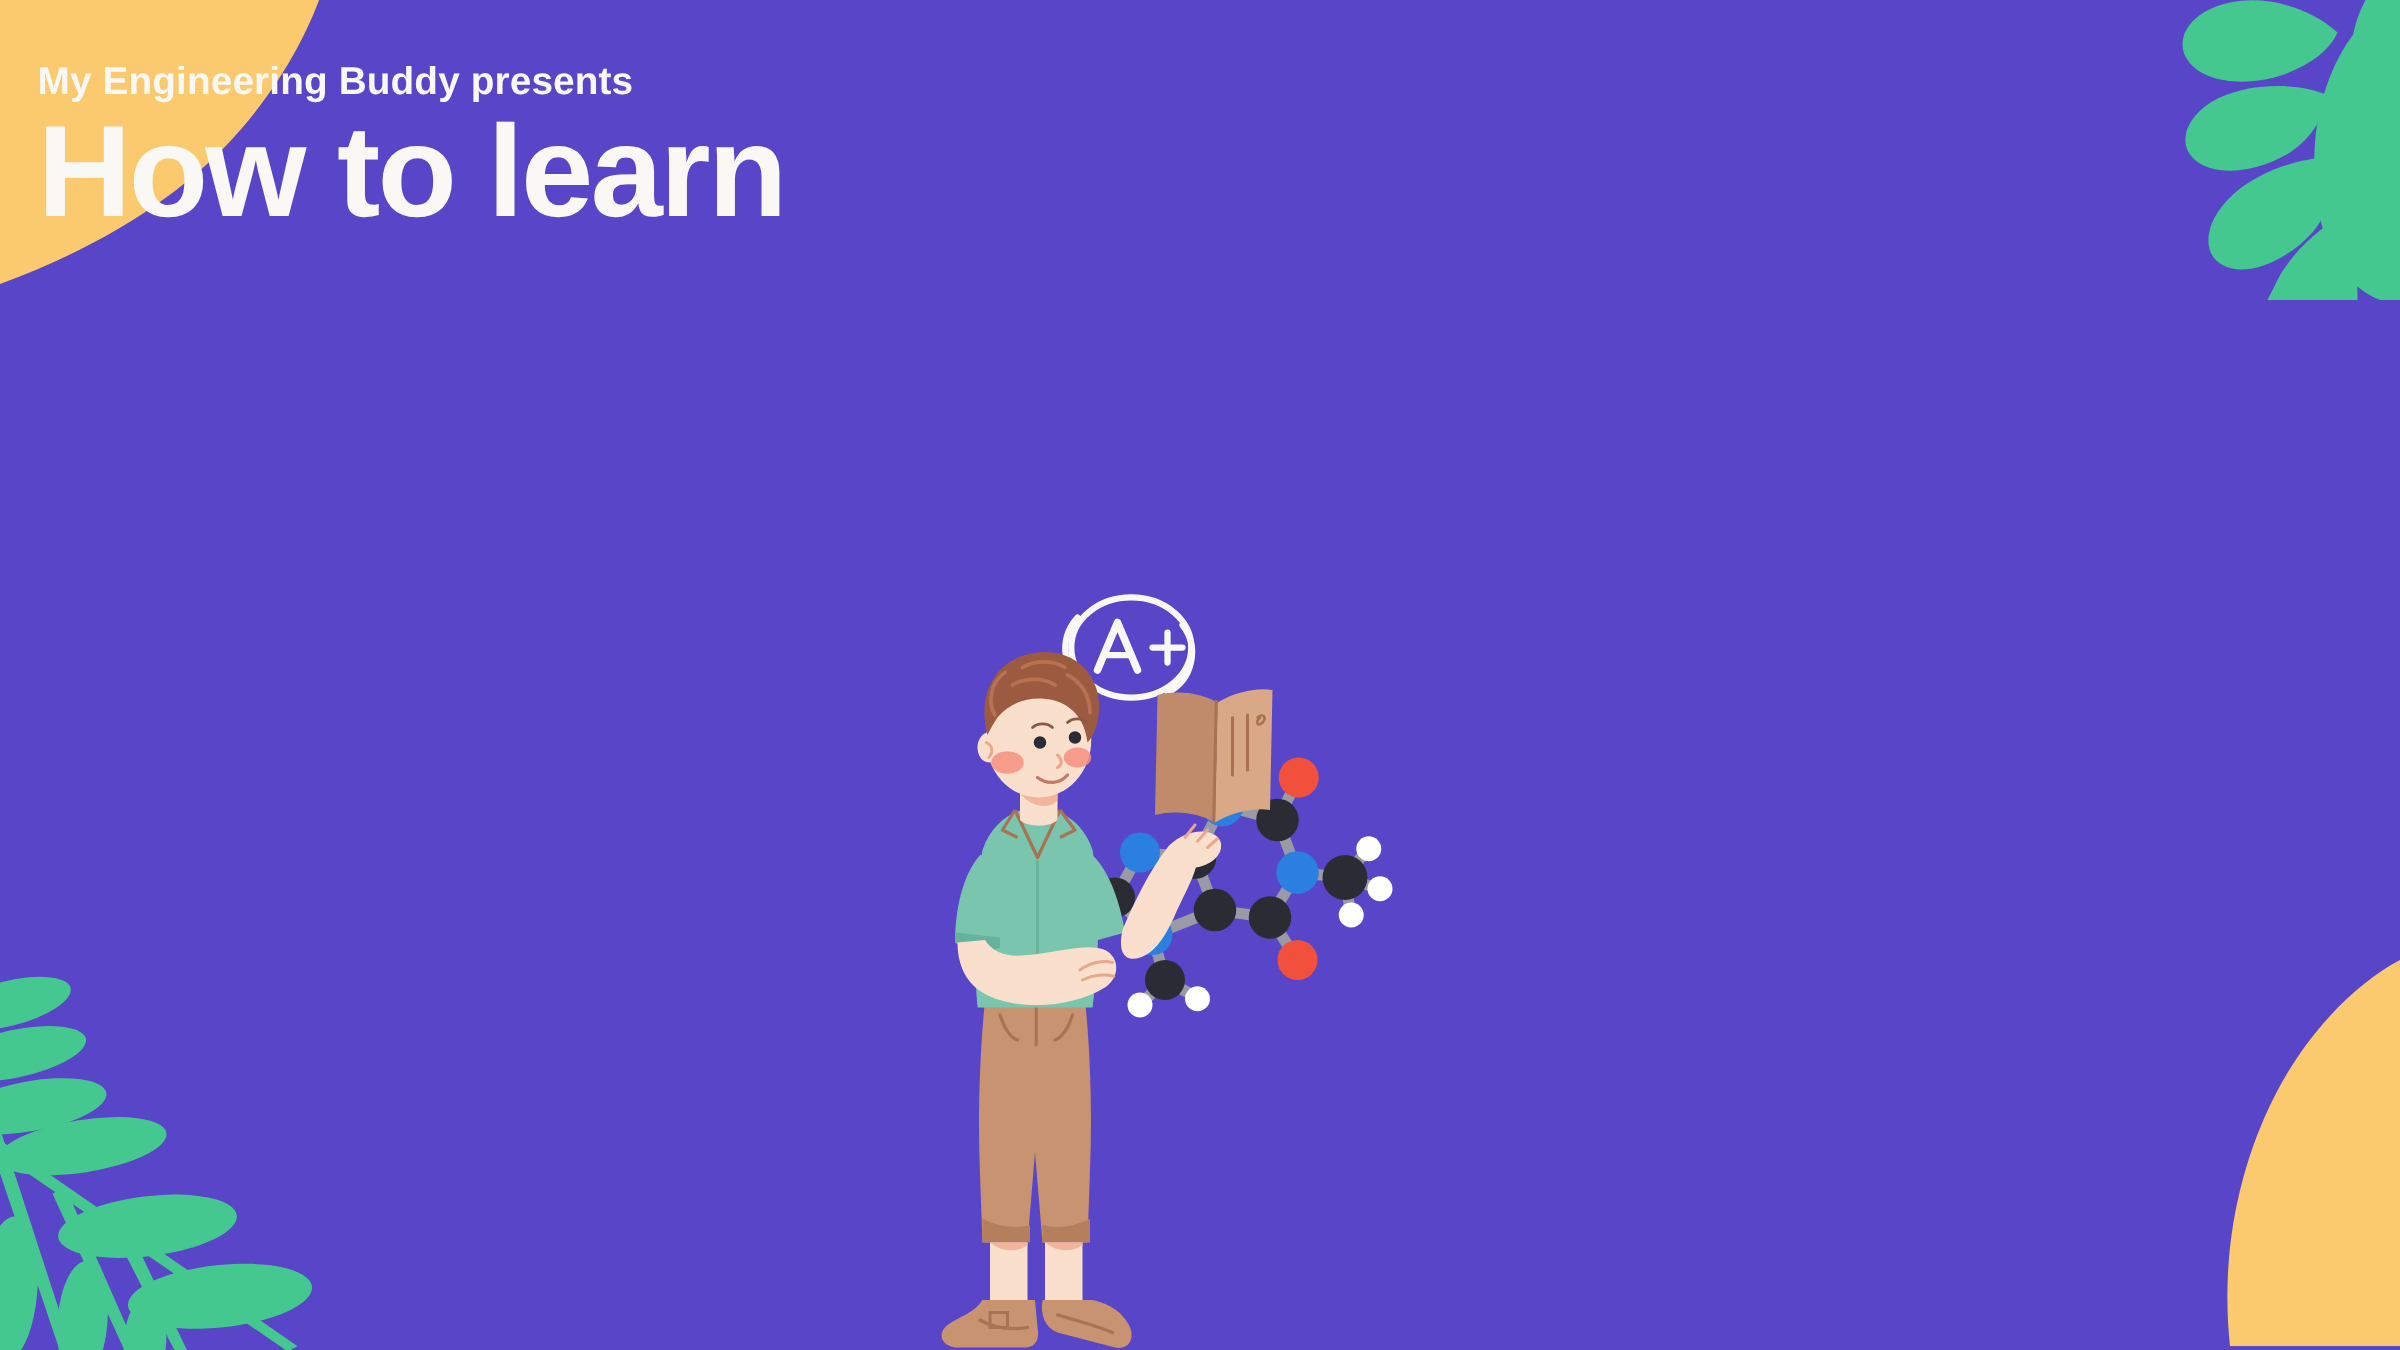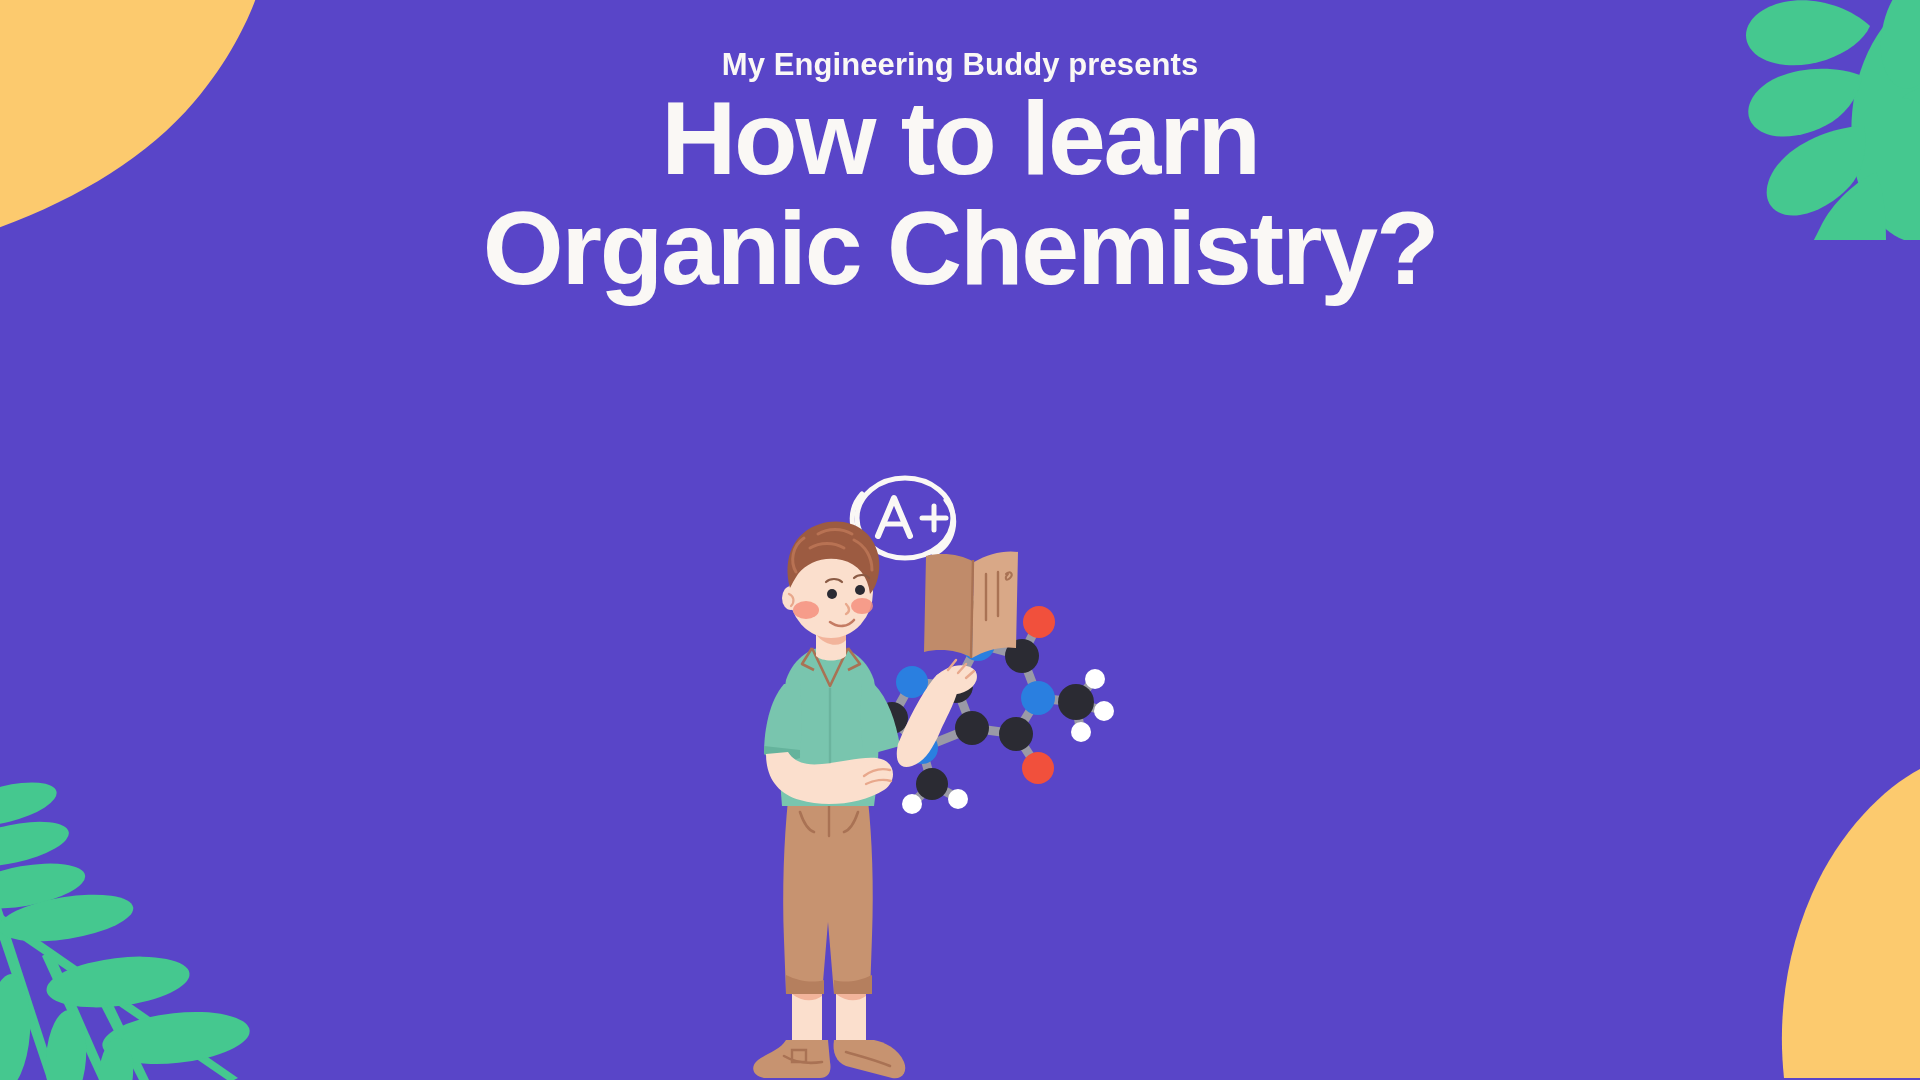--- a/index.html
+++ b/index.html
@@ -21,22 +21,23 @@
   #yellow-top-left   { top:-2px;  left:-2px; }
   #yellow-bottom-right { bottom:-2px; right:-2px; }
   #leaf-top-right    { top:-10px; right:-14px; }
   #fern-bottom-left  { bottom:-6px; left:-10px; }
 
   
   #text-block {
     position:absolute;
     top:0; left:0; right:0;
     padding-top:46px;
-    text-align:center;
+    text-align:left;
     z-index:5;
+    padding-left:30px;
   }
   #presenter-line {
     font-size:31px;
     font-weight:bold;
     color:#FAF8F5;
     letter-spacing:0.1px;
     line-height:1.2;
   }
   #headline {
     font-size:104px;
@@ -115,21 +116,20 @@
         <ellipse cx="76" cy="276" rx="20" ry="48" transform="rotate(4 76 276)"></ellipse>
         <ellipse cx="126" cy="292" rx="17" ry="36" transform="rotate(4 126 292)"></ellipse>
       </g>
     </svg>
   </div>
 
   <div id="text-block">
     <div id="presenter-line">My Engineering Buddy presents</div>
     <div id="headline">
       <span class="hl-line">How to learn</span>
-      <span class="hl-line">Organic Chemistry?</span>
     </div>
   </div>
 
   <div id="illustration">
     <svg viewBox="0 0 420 610" xmlns="http://www.w3.org/2000/svg">
 
       <g>
         <ellipse cx="155" cy="48" rx="48" ry="40" fill="none" stroke="#FAF8F5" stroke-width="5" stroke-linecap="round"></ellipse>
         <path d="M112,24 C96,42 100,70 122,82" fill="none" stroke="#FAF8F5" stroke-width="5" stroke-linecap="round"></path>
         <path d="M196,30 C210,48 204,74 184,84" fill="none" stroke="#FAF8F5" stroke-width="5" stroke-linecap="round"></path>

